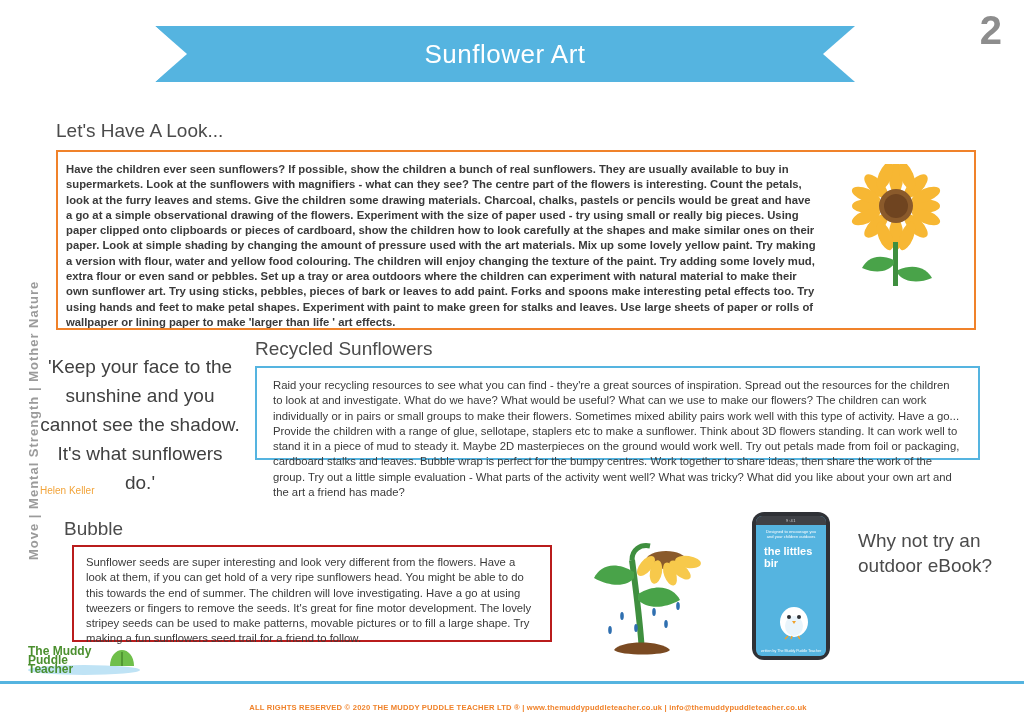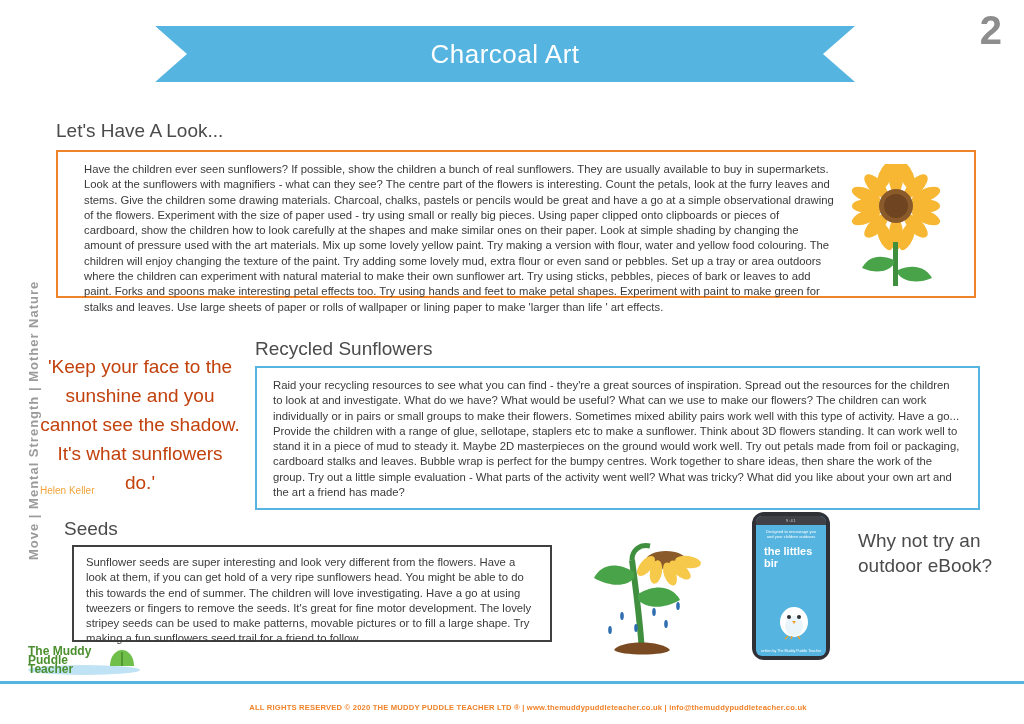--- a/index.html
+++ b/index.html
@@ -100,38 +100,39 @@
   
   .box {
     position: absolute;
     box-sizing: border-box;
     background: #ffffff;
   }
   .box-look {
     left: 56px;
     top: 150px;
     width: 920px;
-    height: 148px;
+    height: 180px;
     border: 2px solid #f0822a;
-    padding: 10px 26px;
+    padding: 10px 8px;
+    font-weight: bold;
   }
   .box-recycled {
     left: 255px;
     top: 366px;
     width: 725px;
-    height: 144px;
+    height: 94px;
     border: 2px solid #55b4e0;
     padding: 10px 16px;
   }
   .box-seeds {
     left: 72px;
     top: 545px;
     width: 480px;
     height: 97px;
-    border: 2px solid #404040;
+    border: 2px solid #b91c1c;
     padding: 8px 12px;
   }
   .body-text {
     font-size: 11.3px;
     line-height: 15.3px;
     color: #3a3a3a;
     text-align: left;
   }
   .box-look .body-text { width: 750px; }
 
@@ -144,21 +145,21 @@
     height: 124px;
   }
 
   
   .quote {
     position: absolute;
     left: 40px;
     top: 352px;
     width: 200px;
     text-align: center;
-    color: #c2410c;
+    color: #404040;
     font-size: 19px;
     line-height: 29px;
   }
   .quote-author {
     position: absolute;
     left: 40px;
     top: 485px;
     width: 200px;
     text-align: left;
     color: #f2a43a;
@@ -286,21 +287,21 @@
 </style>
 </head>
 <body>
 
 <div class="page-number">2</div>
 
 <div class="banner-wrap">
   <div class="banner-ribbon"></div>
   <div class="banner-left-notch"></div>
   <div class="banner-right-notch"></div>
-  <div class="banner-title">Charcoal Art</div>
+  <div class="banner-title">Sunflower Art</div>
 </div>
 
 <div class="side-strip">
   <div class="side-strip-text">Move | Mental Strength | Mother Nature</div>
 </div>
 
 <div class="heading h-look">Let's Have A Look...</div>
 <div class="box box-look">
   <div class="body-text">Have the children ever seen sunflowers? If possible, show the children a bunch of real sunflowers. They are usually available to buy  in supermarkets. Look at the sunflowers with magnifiers - what can they see? The centre part of the flowers is interesting. Count the petals, look at the furry leaves and stems. Give the children some drawing materials. Charcoal, chalks, pastels or pencils would be great and have a go at a simple observational drawing of the flowers. Experiment with the size of paper used - try using small or really big pieces. Using paper clipped onto clipboards or pieces of cardboard, show the children how to look carefully at the shapes and make similar ones on their paper. Look at simple shading by changing the amount of pressure used with the art materials. Mix up some lovely yellow paint. Try making a version with flour, water and yellow food colouring. The children will enjoy changing the texture of the paint. Try adding some lovely mud, extra flour or even sand or pebbles. Set up a tray or area outdoors where the children can experiment with natural material to make their own sunflower art. Try using sticks, pebbles, pieces of bark or leaves to add paint. Forks and spoons make interesting petal effects too. Try using hands and feet to make petal shapes. Experiment with paint to make green for stalks and leaves. Use large sheets of paper or rolls of wallpaper or lining paper to make 'larger than life ' art effects.</div>
   <svg class="sunflower-top" viewBox="0 0 120 124">
@@ -333,21 +334,21 @@
 </div>
 
 <div class="quote">'Keep your face to the sunshine and you cannot see the shadow. It's what sunflowers do.'</div>
 <div class="quote-author">Helen Keller</div>
 
 <div class="heading h-recycled">Recycled Sunflowers</div>
 <div class="box box-recycled">
   <div class="body-text">Raid your recycling resources to see what you can find - they're a great sources of inspiration. Spread out the resources for the children to look at and investigate. What do we have? What would be useful? What can we use to make our flowers? The children can work individually or in pairs or small groups to make their flowers. Sometimes mixed ability pairs work well with this type of activity. Have a go... Provide the children with a range of glue, sellotape, staplers etc to make a sunflower. Think about 3D flowers standing. It can work well to stand it in a piece of mud to steady it. Maybe 2D masterpieces on the ground would work well. Try out petals made from foil or packaging, cardboard stalks and leaves. Bubble wrap is perfect for the bumpy centres. Work together to share ideas, then share the work of the group. Try out a little simple evaluation - What parts of the activity went well? What was tricky? What did you like about your own art and the art a friend has made?</div>
 </div>
 
-<div class="heading h-seeds">Seeds</div>
+<div class="heading h-seeds">Bubble</div>
 <div class="box box-seeds">
   <div class="body-text">Sunflower seeds are super interesting and look very different from the flowers. Have a look at them, if you can get hold of a very ripe sunflowers head. You might be able to do this towards the end of summer. The children will love investigating. Have a go at using tweezers or fingers to remove the seeds. It's great for fine motor development. The lovely stripey seeds can be used to make patterns, movable pictures or to fill a large shape. Try making a fun sunflowers seed trail for a friend to follow.</div>
 </div>
 
 <svg class="droop-sunflower" viewBox="0 0 160 140">
   <path d="M72 132 C70 100 66 70 62 40" stroke="#3f8f3f" stroke-width="6" fill="none"></path>
   <path d="M64 52 C44 40 30 46 24 58 C42 68 58 66 64 58 Z" fill="#49a349"></path>
   <path d="M68 74 C88 62 104 68 110 80 C92 90 76 88 68 80 Z" fill="#49a349"></path>
   <path d="M62 40 C62 30 70 24 80 26" stroke="#3f8f3f" stroke-width="5" fill="none"></path>
   <g transform="translate(96,40)">

